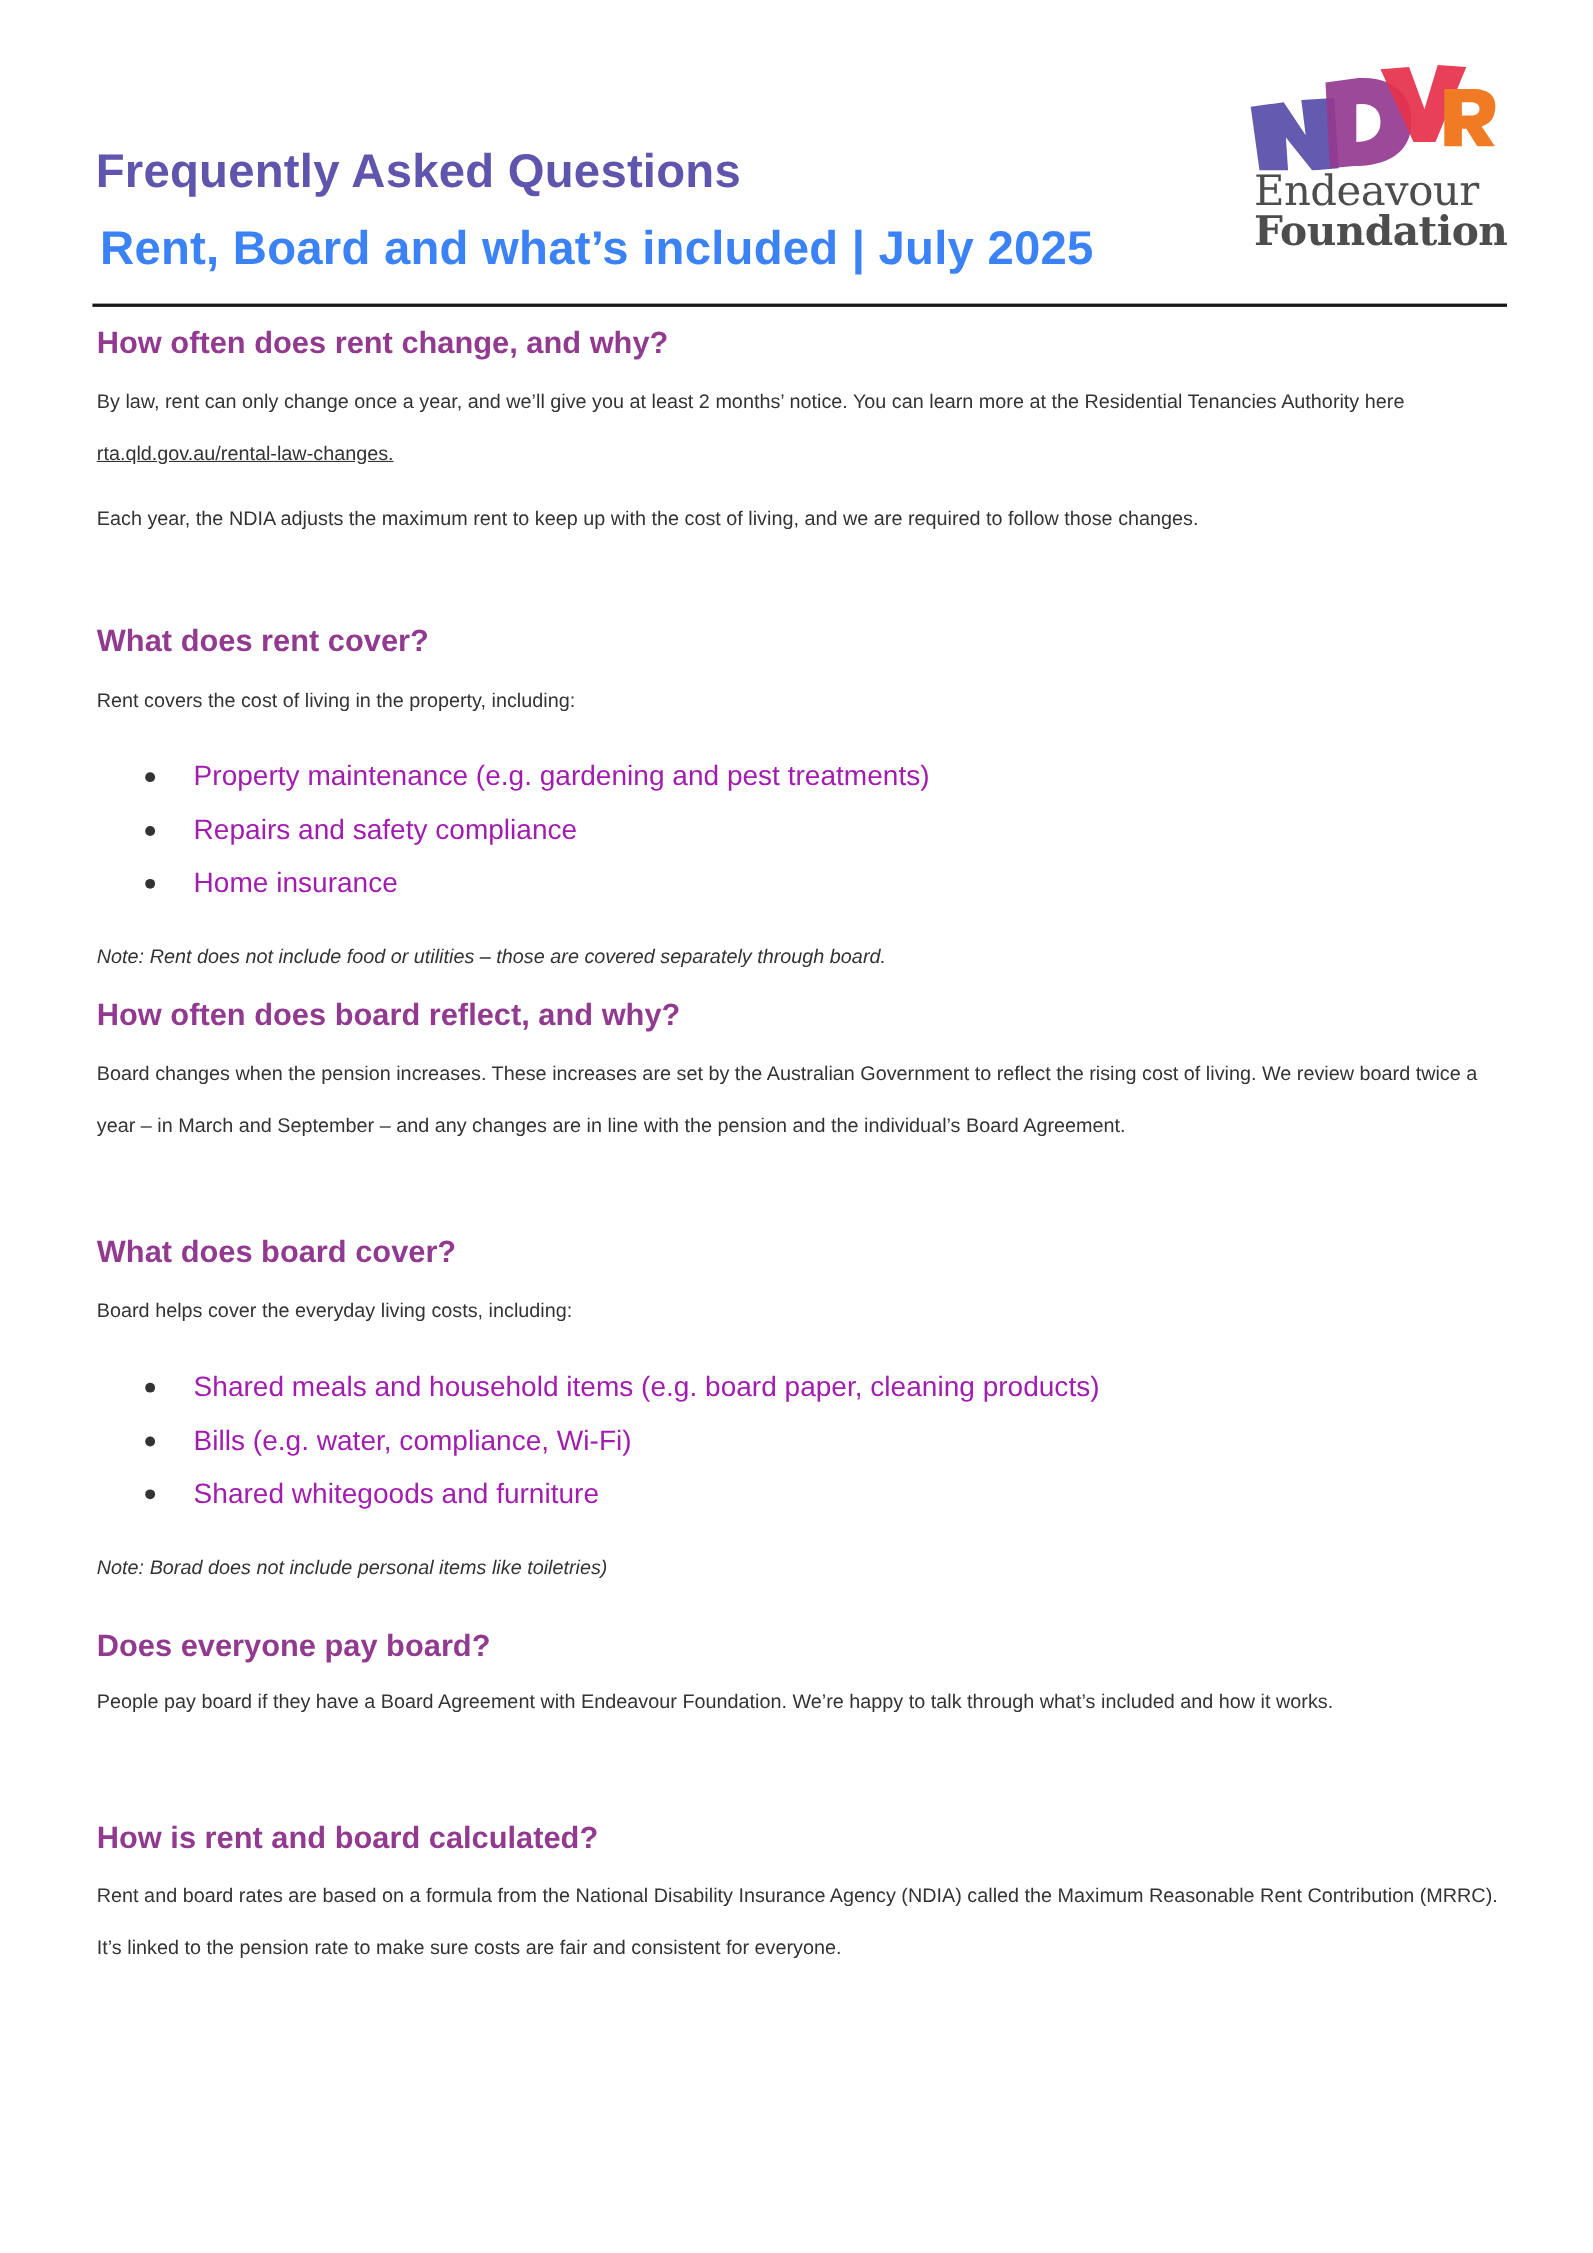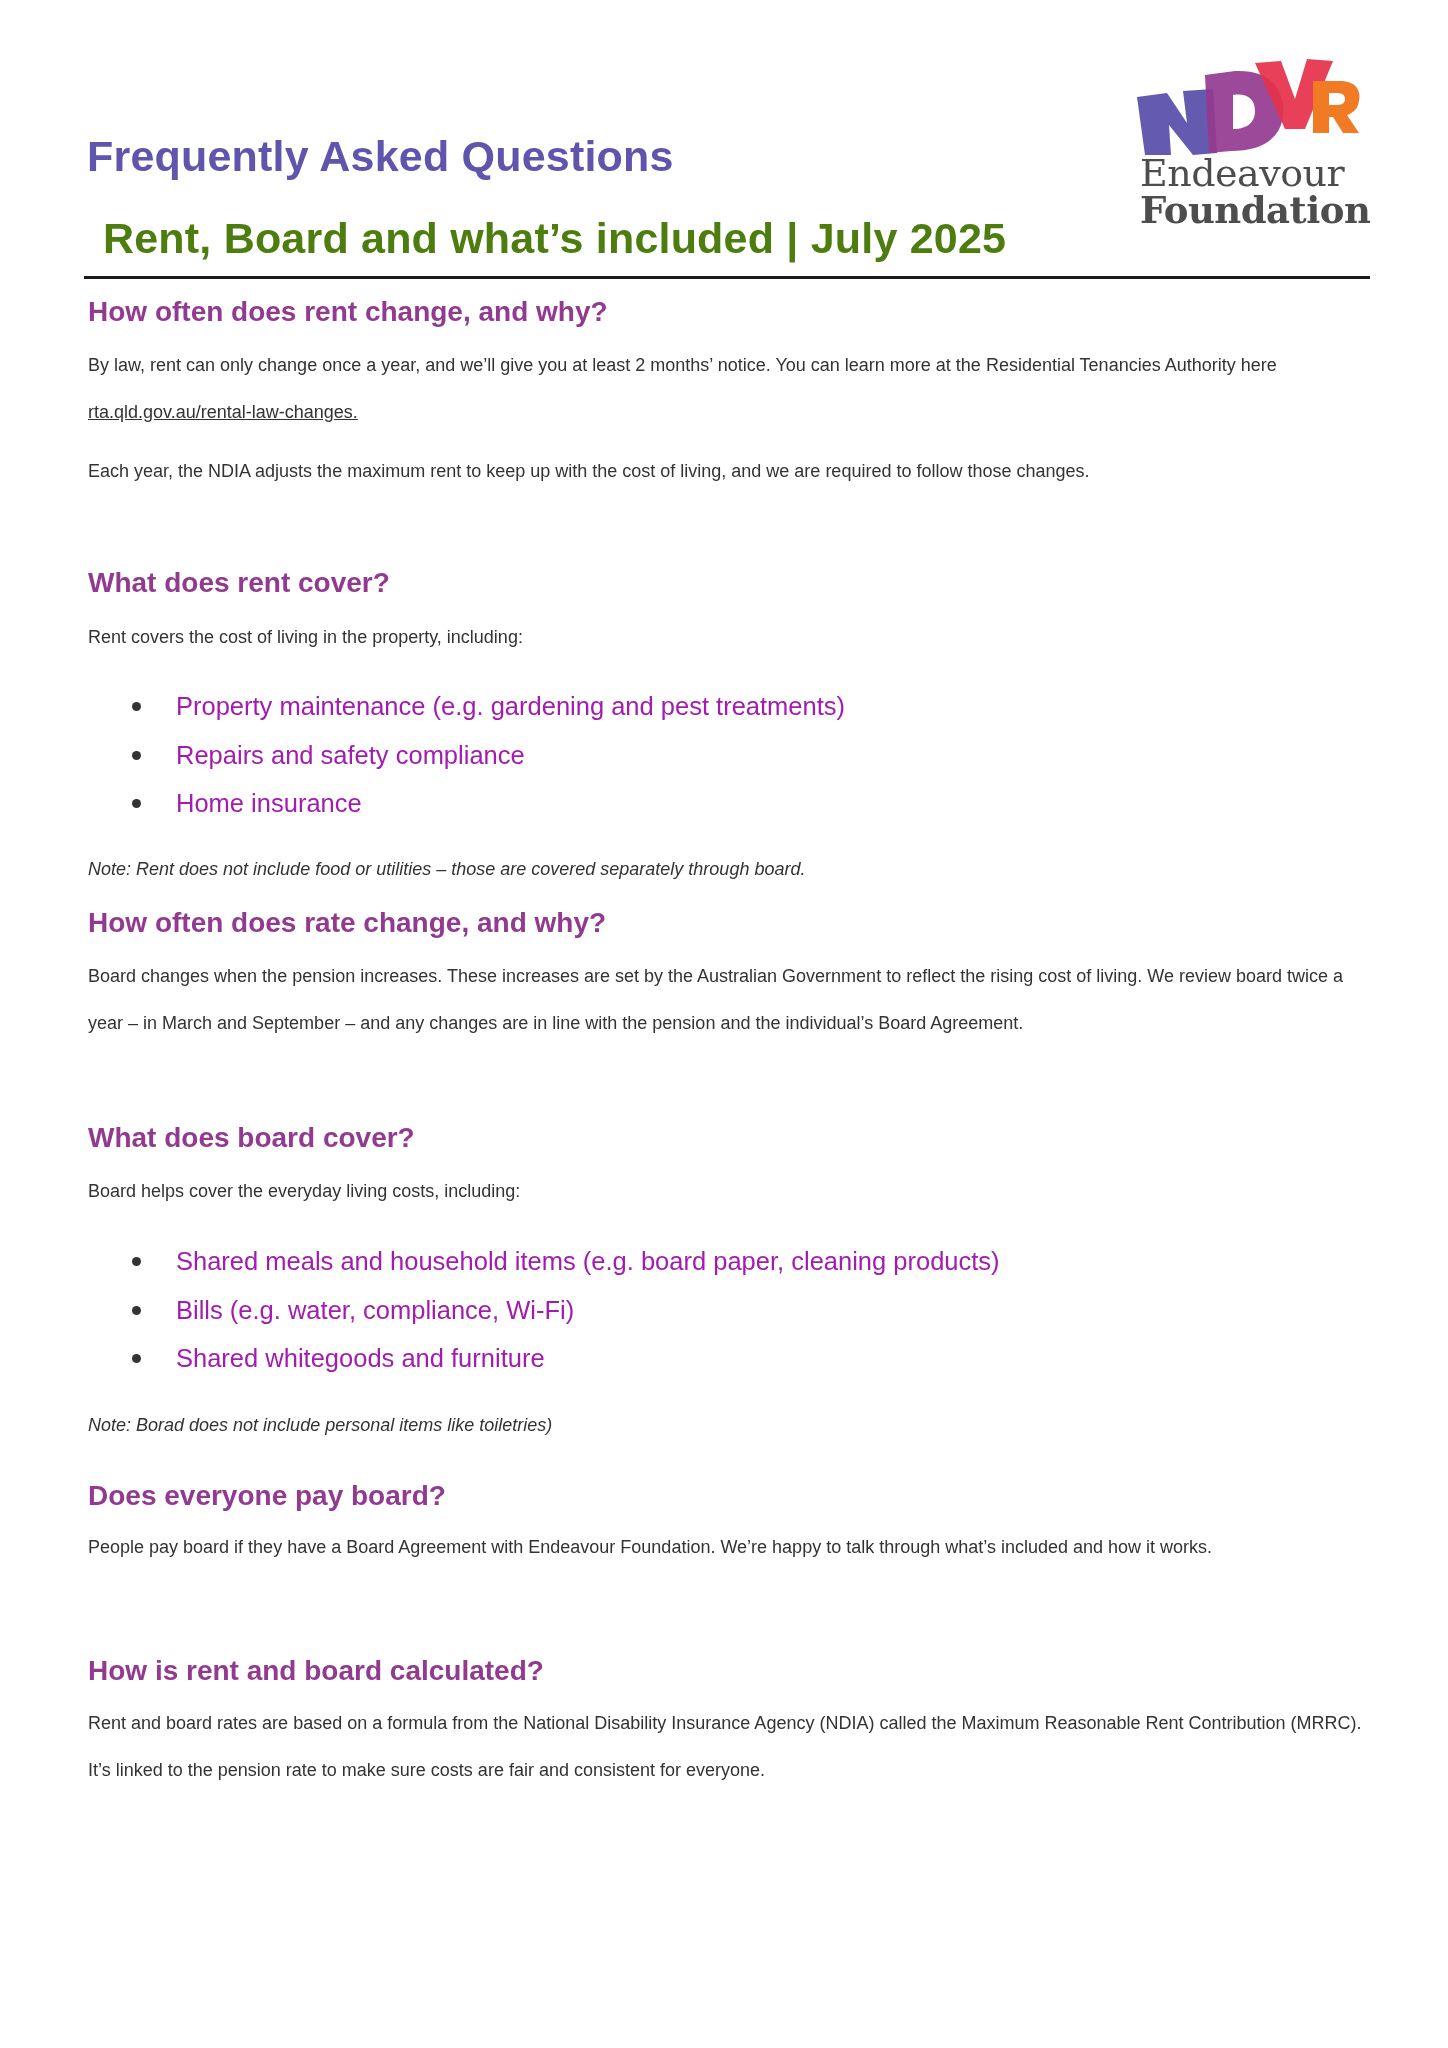--- a/index.html
+++ b/index.html
@@ -8,22 +8,22 @@
       font-family: "Liberation Sans", sans-serif; color: #333333;
     }
     .page { position: absolute; left: 0; top: 0; width: 1448px; height: 2048px; }
 
     .title1 {
       position: absolute; left: 87px; top: 133px; margin: 0;
       font-size: 43px; font-weight: bold; color: #5f55ad; letter-spacing: 0.2px;
       line-height: 1.1;
     }
     .title2 {
-      position: absolute; left: 87px; top: 199px; margin: 16px;
-      font-size: 43px; font-weight: bold; color: #4d7c0f; letter-spacing: 0.2px;
+      position: absolute; left: 87px; top: 199px; margin: 4px;
+      font-size: 43px; font-weight: bold; color: #3b82f6; letter-spacing: 0.2px;
       line-height: 1.1;
     }
 
     .logo { position: absolute; left: 1135px; top: 55px; width: 225px; height: 180px; }
     .logo-mark { position: absolute; left: 0; top: 0; width: 225px; height: 100px; }
     .logo-text {
       position: absolute; left: 5px; font-family: "DejaVu Serif", serif; color: #4d4d4d;
       font-size: 38px; line-height: 1; letter-spacing: -0.5px;
     }
     .logo-text.l1 { top: 99px; }
@@ -90,21 +90,21 @@
 
     <h3 class="q" style="top:277px;">What does rent cover?</h3>
     <p class="p" style="top:324px;">Rent covers the cost of living in the property, including:</p>
     <ul class="bullets" style="top:392px;">
       <li><span class="dot"></span><span>Property maintenance (e.g. gardening and pest treatments)</span></li>
       <li><span class="dot"></span><span>Repairs and safety compliance</span></li>
       <li><span class="dot"></span><span>Home insurance</span></li>
     </ul>
     <p class="p note" style="top:556px;">Note: Rent does not include food or utilities – those are covered separately through board.</p>
 
-    <h3 class="q" style="top:617px;">How often does rate change, and why?</h3>
+    <h3 class="q" style="top:617px;">How often does board reflect, and why?</h3>
     <p class="p" style="top:663px;">Board changes when the pension increases. These increases are set by the Australian Government to reflect the rising cost of living. We review board twice a year – in March and September – and any changes are in line with the pension and the individual’s Board Agreement.</p>
 
     <h3 class="q" style="top:832px;">What does board cover?</h3>
     <p class="p" style="top:878px;">Board helps cover the everyday living costs, including:</p>
     <ul class="bullets" style="top:947px;">
       <li><span class="dot"></span><span>Shared meals and household items (e.g. board paper, cleaning products)</span></li>
       <li><span class="dot"></span><span>Bills (e.g. water, compliance, Wi-Fi)</span></li>
       <li><span class="dot"></span><span>Shared whitegoods and furniture</span></li>
     </ul>
     <p class="p note" style="top:1112px;">Note: Borad does not include personal items like toiletries)</p>

